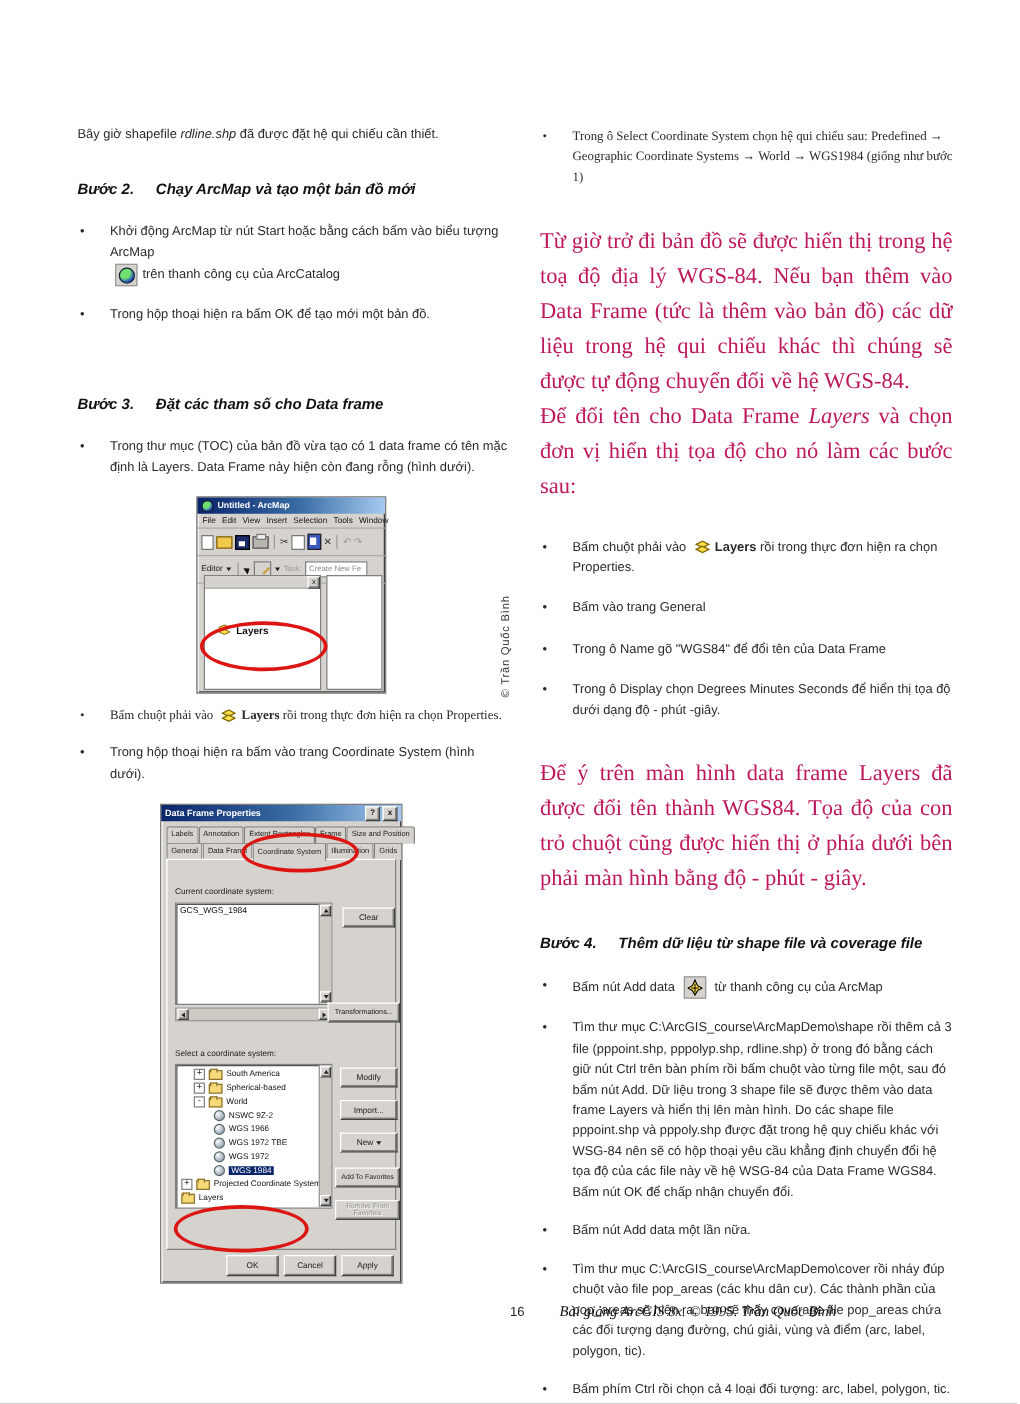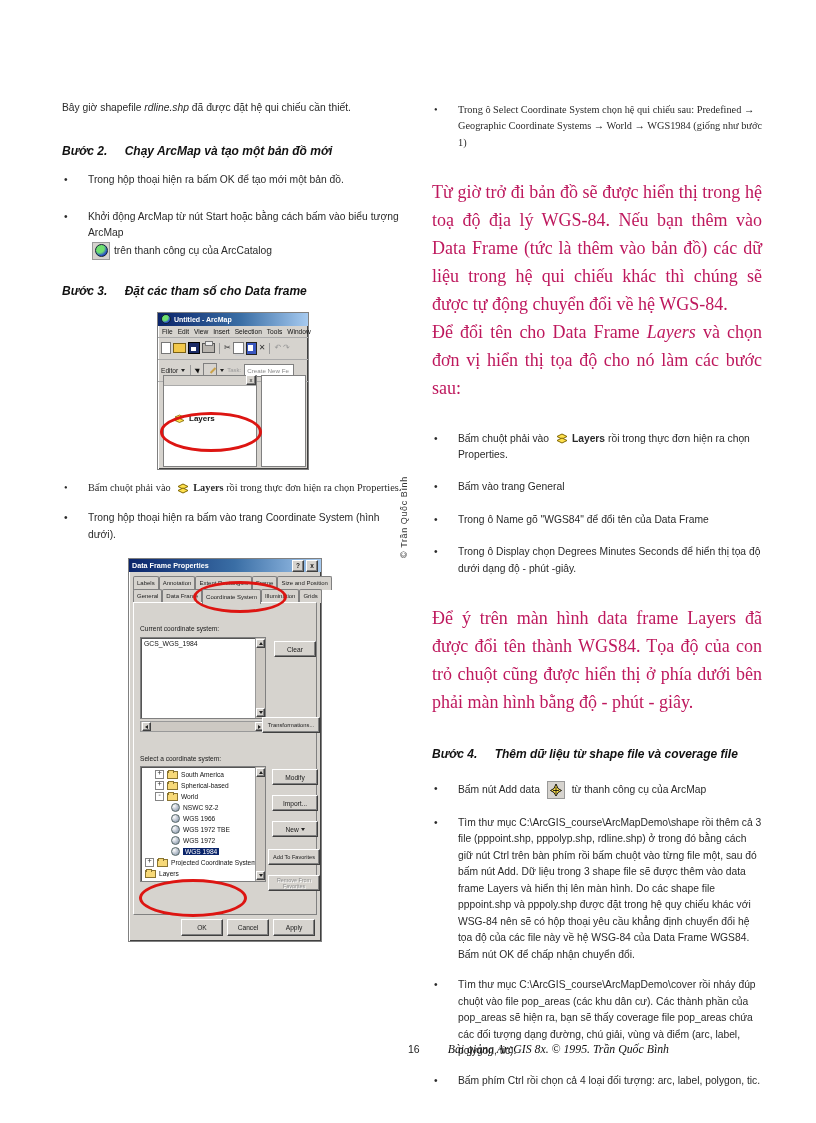--- a/index.html
+++ b/index.html
@@ -99,61 +99,65 @@
   .dlgbtn.dis{color:#8d8d8d;text-shadow:1px 1px 0 #fff;font-size:5.4px;}
   .okrow .dlgbtn{height:15px;}
 
   .watermark{position:absolute;left:399px;top:558px;transform:rotate(-90deg);transform-origin:0 0;
              font-size:9px;letter-spacing:0.6px;color:#333;white-space:nowrap;}
   .footer{position:absolute;top:1042px;left:408px;display:flex;align-items:baseline;}
   .footer .pnum{font-size:10.5px;color:#222;}
   .footer .ftext{margin-left:28px;font-family:"Liberation Serif",serif;font-style:italic;font-size:11.8px;color:#111;}
 
   .mt8{margin-top:8px;}.mt10{margin-top:10px;font-family:Liberation Serif, serif;}.mt14{margin-top:14px;}.mt16{margin-top:16px;}.mt20{margin-top:20px;}.mt28{margin-top:28px;}
-  .mt30{margin-top:30px;}.mt44{margin-top:24px;}
+  .mt30{margin-top:30px;}.mt44{margin-top:56px;}
   .it{font-style:italic;}
   .arcmapbtn{width:16px;height:16px;background:#d6d3ce;border:1px solid #999;display:inline-flex;align-items:center;justify-content:center;}
   .globeball{width:11px;height:11px;border-radius:50%;background:radial-gradient(circle at 35% 30%, #6fe06f 0 40%, #2a50c8 70%, #10246a);border:1px solid #123;}
 </style>
 </head>
 <body>
 
 <div class="page">
 
   <div class="col col-left">
 
     <div class="sans mt8">
       <span>Bây giờ shapefile </span><span class="it">rdline.shp</span><span> đã được đặt hệ qui chiếu cần thiết.</span>
     </div>
 
     <div class="stepheading mt28">
       <span class="num">Bước 2.</span>
       <span>Chạy ArcMap và tạo một bản đồ mới</span>
     </div>
 
-    <div class="bullet mt14">
-      <span class="dot"></span>
-      <span class="btext">Trong hộp thoại hiện ra bấm OK để tạo mới một bản đồ.</span>
-    </div>
-
     <div class="bullet mt20">
       <span class="dot"></span>
       <span class="btext">
         <span>Khởi động ArcMap từ nút Start hoặc bằng cách bấm vào biểu tượng ArcMap</span><br>
         <span class="arcmapbtn inline-ic">
             <span class="globeball"></span>
           </span><span>trên thanh công cụ của ArcCatalog</span>
       </span>
     </div>
 
+    <div class="bullet mt14">
+      <span class="dot"></span>
+      <span class="btext">Trong hộp thoại hiện ra bấm OK để tạo mới một bản đồ.</span>
+    </div>
+
     <div class="stepheading mt44">
       <span class="num">Bước 3.</span>
       <span>Đặt các tham số cho Data frame</span>
     </div>
 
+    <div class="bullet mt20">
+      <span class="dot"></span>
+      <span class="btext">Trong thư mục (TOC) của bản đồ vừa tạo có 1 data frame có tên mặc định là Layers. Data Frame này hiện còn đang rỗng (hình dưới).</span>
+    </div>
 
     <div class="shot1 winbox">
       <div class="tbar">
         <span class="globeball" style="width:8px;height:8px;"></span>
         <span>Untitled - ArcMap</span>
       </div>
       <div class="menus">
         <span>File</span>
         <span>Edit</span>
         <span>View</span>
@@ -409,20 +413,24 @@
         </span>
         <span>từ thanh công cụ của ArcMap</span>
       </span>
     </div>
 
     <div class="bullet mt16">
       <span class="dot"></span>
       <span class="btext">Tìm thư mục C:\ArcGIS_course\ArcMapDemo\shape rồi thêm cả 3 file (pppoint.shp, pppolyp.shp, rdline.shp) ở trong đó bằng cách giữ nút Ctrl trên bàn phím rồi bấm chuột vào từng file một, sau đó bấm nút Add. Dữ liệu trong 3 shape file sẽ được thêm vào data frame Layers và hiển thị lên màn hình. Do các shape file pppoint.shp và pppoly.shp được đặt trong hệ quy chiếu khác với WSG-84 nên sẽ có hộp thoại yêu cầu khẳng định chuyển đổi hệ tọa độ của các file này về hệ WSG-84 của Data Frame WGS84. Bấm nút OK để chấp nhận chuyển đổi.</span>
     </div>
 
+    <div class="bullet mt14">
+      <span class="dot"></span>
+      <span class="btext">Bấm nút  Add data một lần nữa.</span>
+    </div>
 
     <div class="bullet mt14">
       <span class="dot"></span>
       <span class="btext">Tìm thư mục C:\ArcGIS_course\ArcMapDemo\cover rồi nháy đúp chuột vào file pop_areas (các khu dân cư). Các thành phần của pop_areas sẽ hiện ra, bạn sẽ thấy coverage file pop_areas chứa các đối tượng dạng đường, chú giải, vùng và điểm (arc, label, polygon, tic).</span>
     </div>
 
     <div class="bullet mt14">
       <span class="dot"></span>
       <span class="btext">Bấm phím Ctrl rồi chọn cả 4 loại đối tượng: arc, label, polygon, tic.</span>
     </div>

